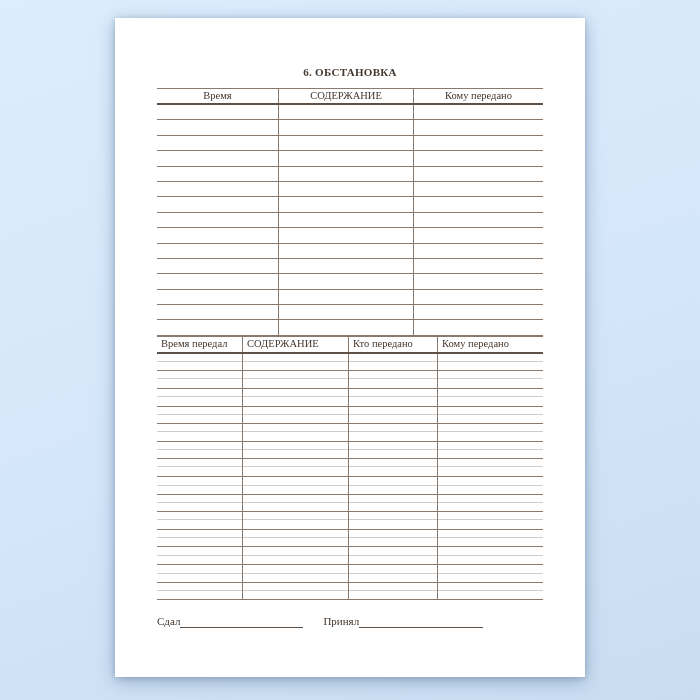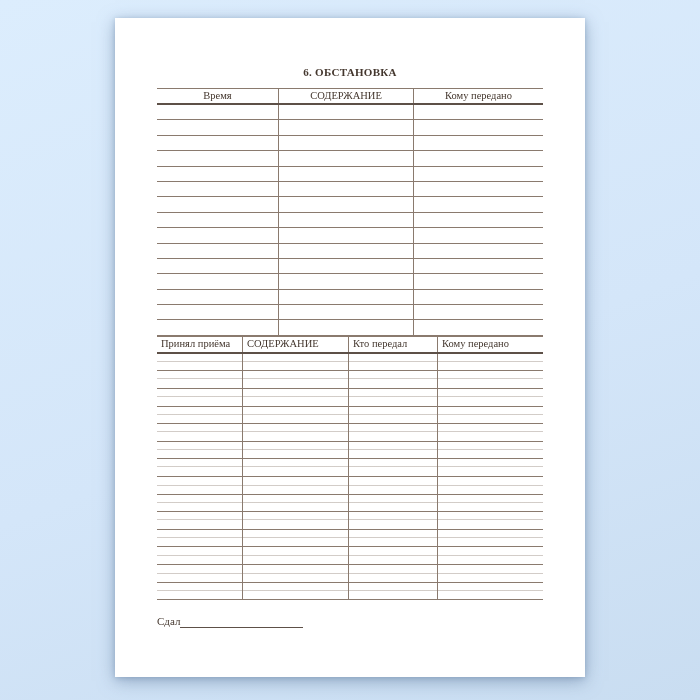--- a/index.html
+++ b/index.html
@@ -151,23 +151,23 @@
             <div class="rcell" style="width: 121px;"></div>
             <div class="rcell" style="width: 135px;"></div>
             <div class="rcell" style="width: 130px;"></div>
           </div>
         </div>
     </section>
 
     <section>
       <div class="table t2">
           <div class="hdr">
-            <div class="cell" style="width: 85px;">Принял приёма</div>
+            <div class="cell" style="width: 85px;">Время передал</div>
             <div class="cell" style="width: 106px;">СОДЕРЖАНИЕ</div>
-            <div class="cell" style="width: 89px;">Кто передал</div>
+            <div class="cell" style="width: 89px;">Кто передано</div>
             <div class="cell" style="width: 106px;">Кому передано</div>
           </div>
           <div class="row">
             <div class="rcell" style="width: 85px;"></div>
             <div class="rcell" style="width: 106px;"></div>
             <div class="rcell" style="width: 89px;"></div>
             <div class="rcell" style="width: 106px;"></div>
           </div>
           <div class="row">
             <div class="rcell" style="width: 85px;"></div>
@@ -248,16 +248,20 @@
             <div class="rcell" style="width: 106px;"></div>
           </div>
         </div>
     </section>
 
     <div class="footer">
       <div class="sig">
         <span class="sig-label">Сдал</span>
           <span class="sig-line w1"></span>
       </div>
+      <div class="sig">
+        <span class="sig-label">Принял</span>
+          <span class="sig-line w2"></span>
+      </div>
     </div>
 
   </div>
 </div>
 
 </body></html>

